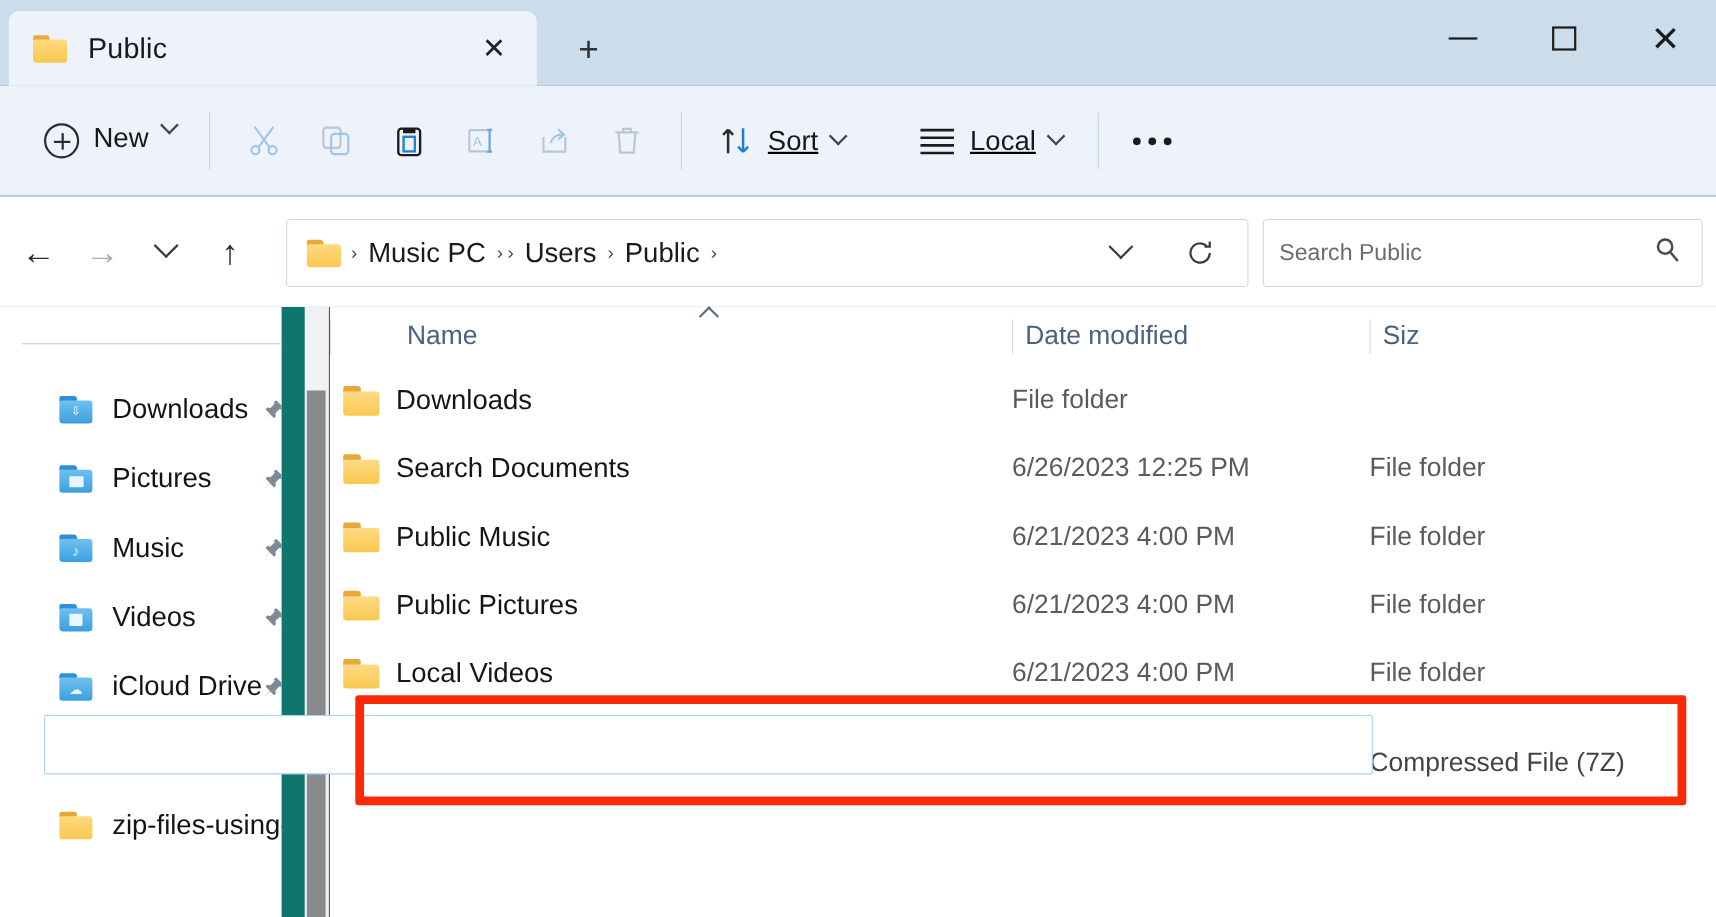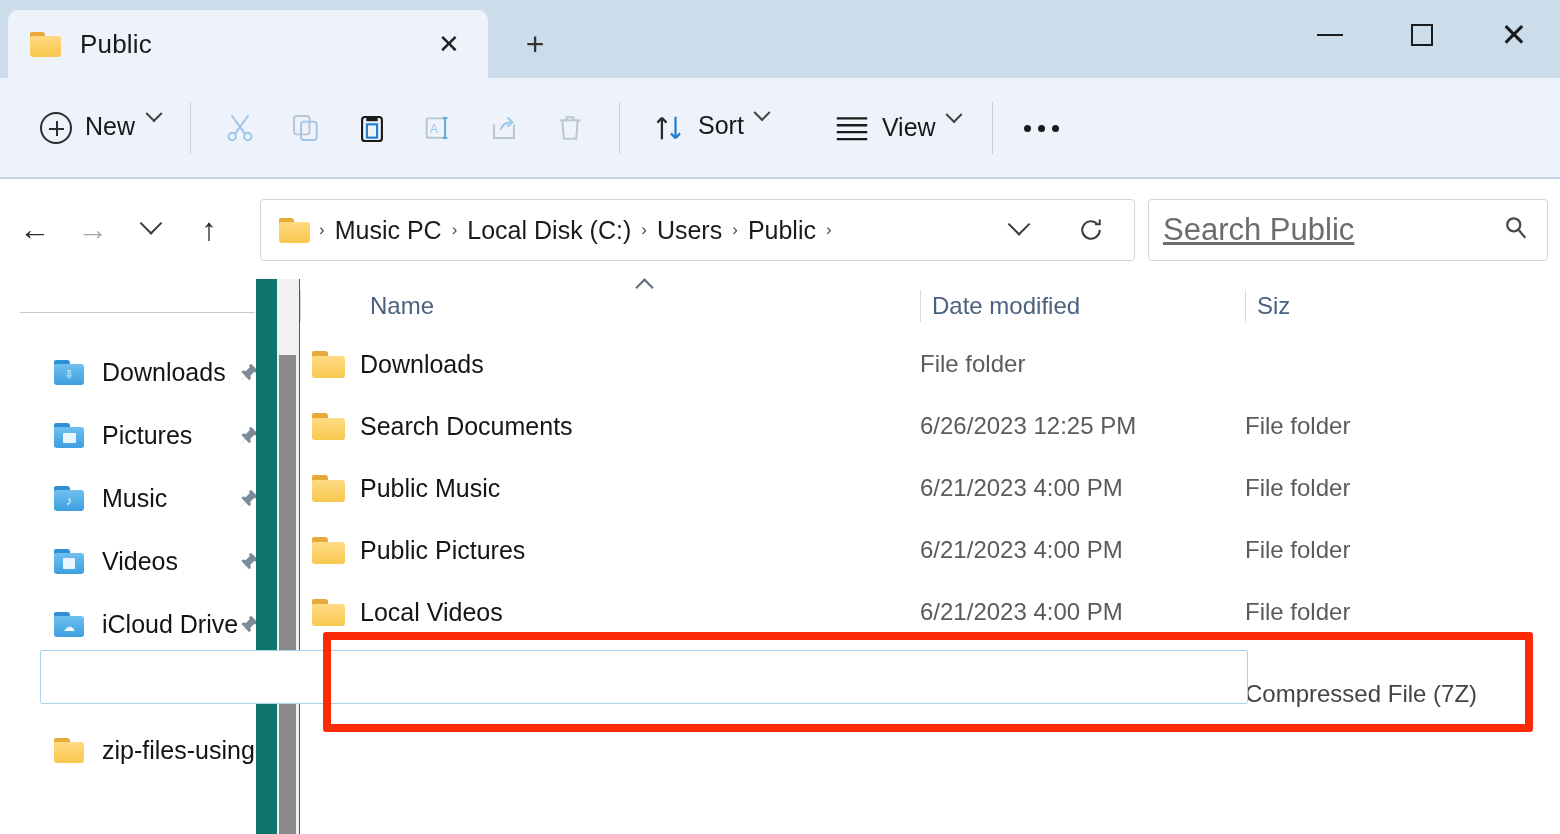--- a/index.html
+++ b/index.html
@@ -78,22 +78,23 @@
   .caret-sm {
     width: 12px; height: 12px; border-right: 2px solid #444; border-bottom: 2px solid #444;
     transform: rotate(45deg) translate(-3px,-3px);
   }
   .tb-sep { width: 1px; height: 52px; background: #c9d3e0; margin: 0 16px; }
   .tb-icon {
     width: 66px; height: 62px; display: flex; align-items: center; justify-content: center;
     cursor: pointer;
   }
   .tb-btn {
-    display: flex; align-items: flex-start; gap: 12px; padding: 8px 16px; cursor: pointer;
+    display: flex; align-items: center; gap: 12px; padding: 8px 16px; cursor: pointer;
     border-radius: 6px;
+    text-decoration: underline;
   }
   .dots { display: flex; gap: 7px; align-items: center; }
   .dots i { width: 7px; height: 7px; border-radius: 50%; background: #1b1b1b; display: block; }
 
   .toolbar-divider {
     position: absolute; top: 177px; left: 0; width: 1560px; height: 2px; background: #c3d3e3;
   }
 
   
   .addrrow {
@@ -138,21 +139,21 @@
   .addr-refresh {
     position: absolute; right: 22px; top: 50%; transform: translateY(-50%);
     width: 42px; height: 42px; display: flex; align-items: center; justify-content: center;
     cursor: pointer;
   }
   .searchbox {
     position: absolute; left: 1148px; top: 199px; width: 400px; height: 62px;
     border: 1px solid #d3d8de; background: #fff; border-radius: 4px;
     display: flex; align-items: center;
   }
-  .search-ph { margin-left: 14px; font-size: 31px; color: #6c6c6c; text-decoration: underline; }
+  .search-ph { margin-left: 14px; font-size: 21px; color: #6c6c6c; }
   .search-ico {
     position: absolute; right: 16px; top: 50%; transform: translateY(-50%);
     cursor: pointer;
   }
 
   
   .sidebar {
     position: absolute; left: 0; top: 279px; width: 256px; height: 555px;
     background: #ffffff; overflow: hidden;
   }
@@ -361,21 +362,21 @@
       <span class="tb-label">Sort</span>
       <span class="caret-sm"></span>
     </div>
 
     <div style="width:34px"></div>
 
     <div class="tb-btn">
       <svg width="36" height="30" viewBox="0 0 26 20" stroke="#1b1b1b" stroke-width="1.7">
         <path d="M2 3h22M2 8h22M2 13h22M2 18h22"></path>
       </svg>
-      <span class="tb-label">View</span>
+      <span class="tb-label">Local</span>
       <span class="caret-sm"></span>
     </div>
 
     <div class="tb-sep"></div>
 
     <div class="tb-icon">
       <span class="dots">
           <i></i>
           <i></i>
           <i></i>
@@ -402,21 +403,20 @@
 
   <div class="addrbox">
     <div class="addr-folder">
       <div class="back"></div>
         <div class="front"></div>
     </div>
     <div class="crumbs">
       <span class="crumb-sep">›</span>
       <span class="crumb">Music PC</span>
       <span class="crumb-sep">›</span>
-      <span class="crumb">Local Disk (C:)</span>
       <span class="crumb-sep">›</span>
       <span class="crumb">Users</span>
       <span class="crumb-sep">›</span>
       <span class="crumb">Public</span>
       <span class="crumb-sep">›</span>
     </div>
     <div class="addr-caret">
       <span class="chev-dn"></span>
     </div>
     <div class="addr-refresh">

